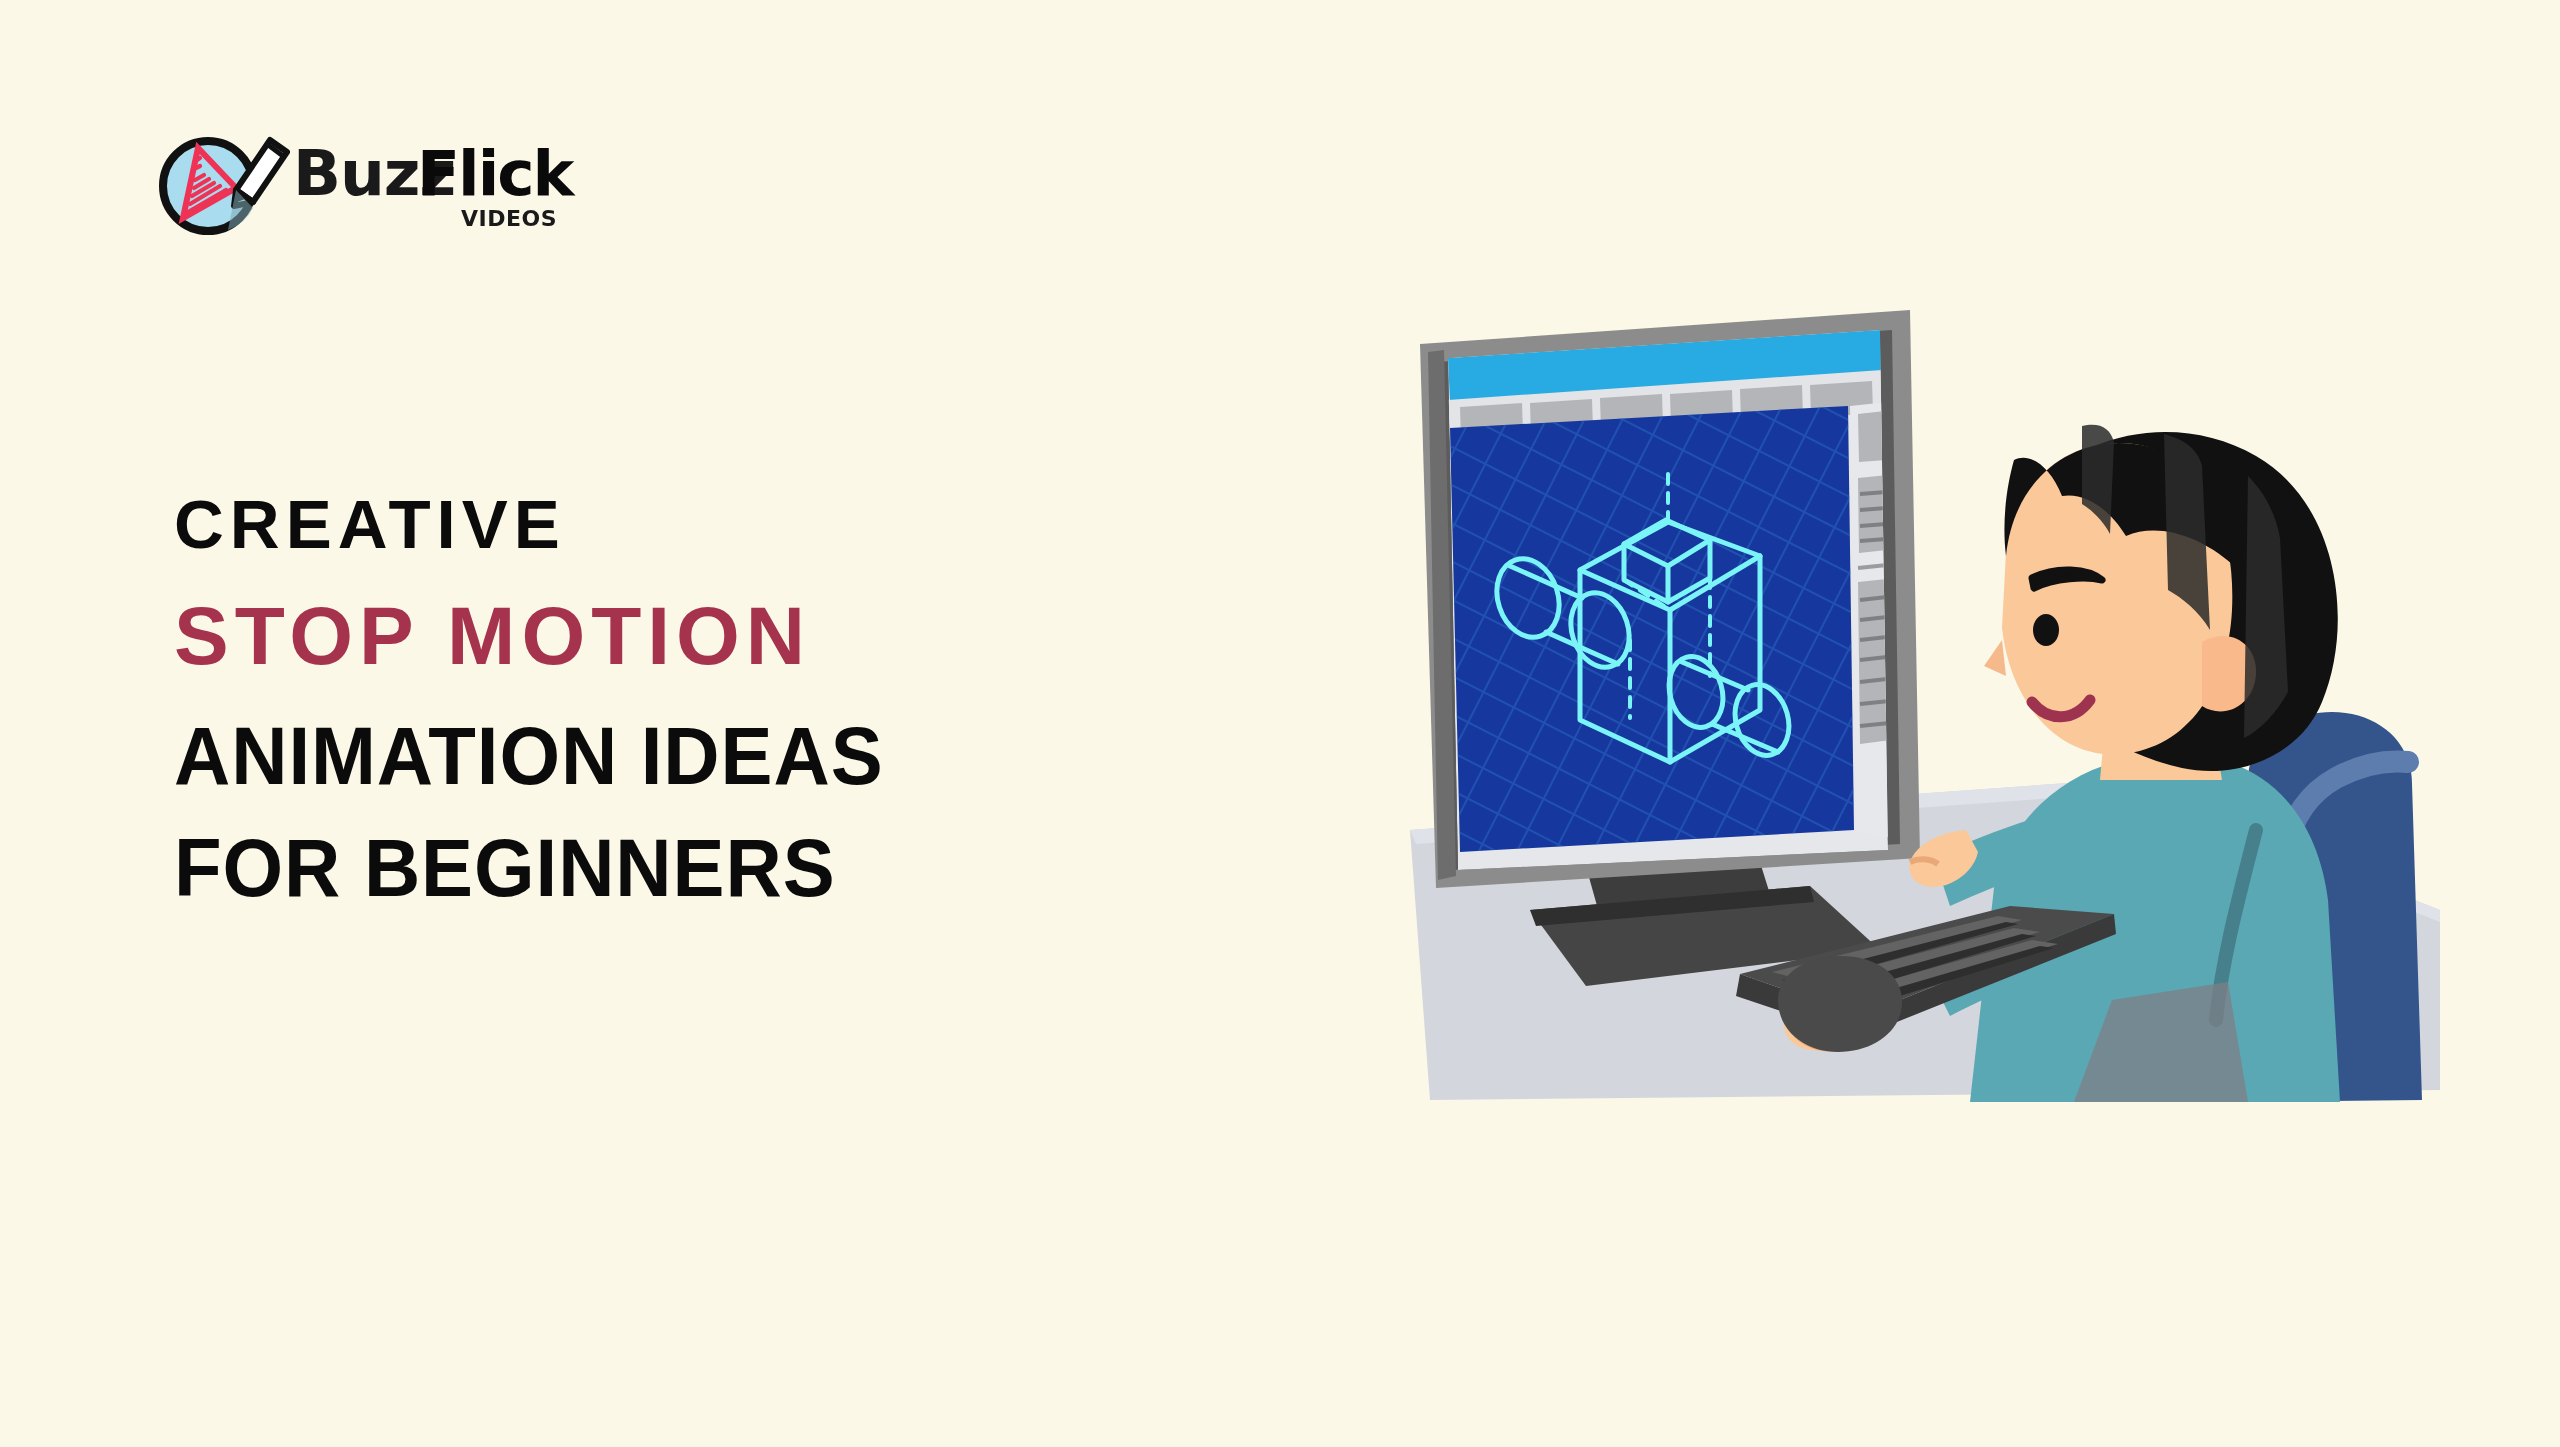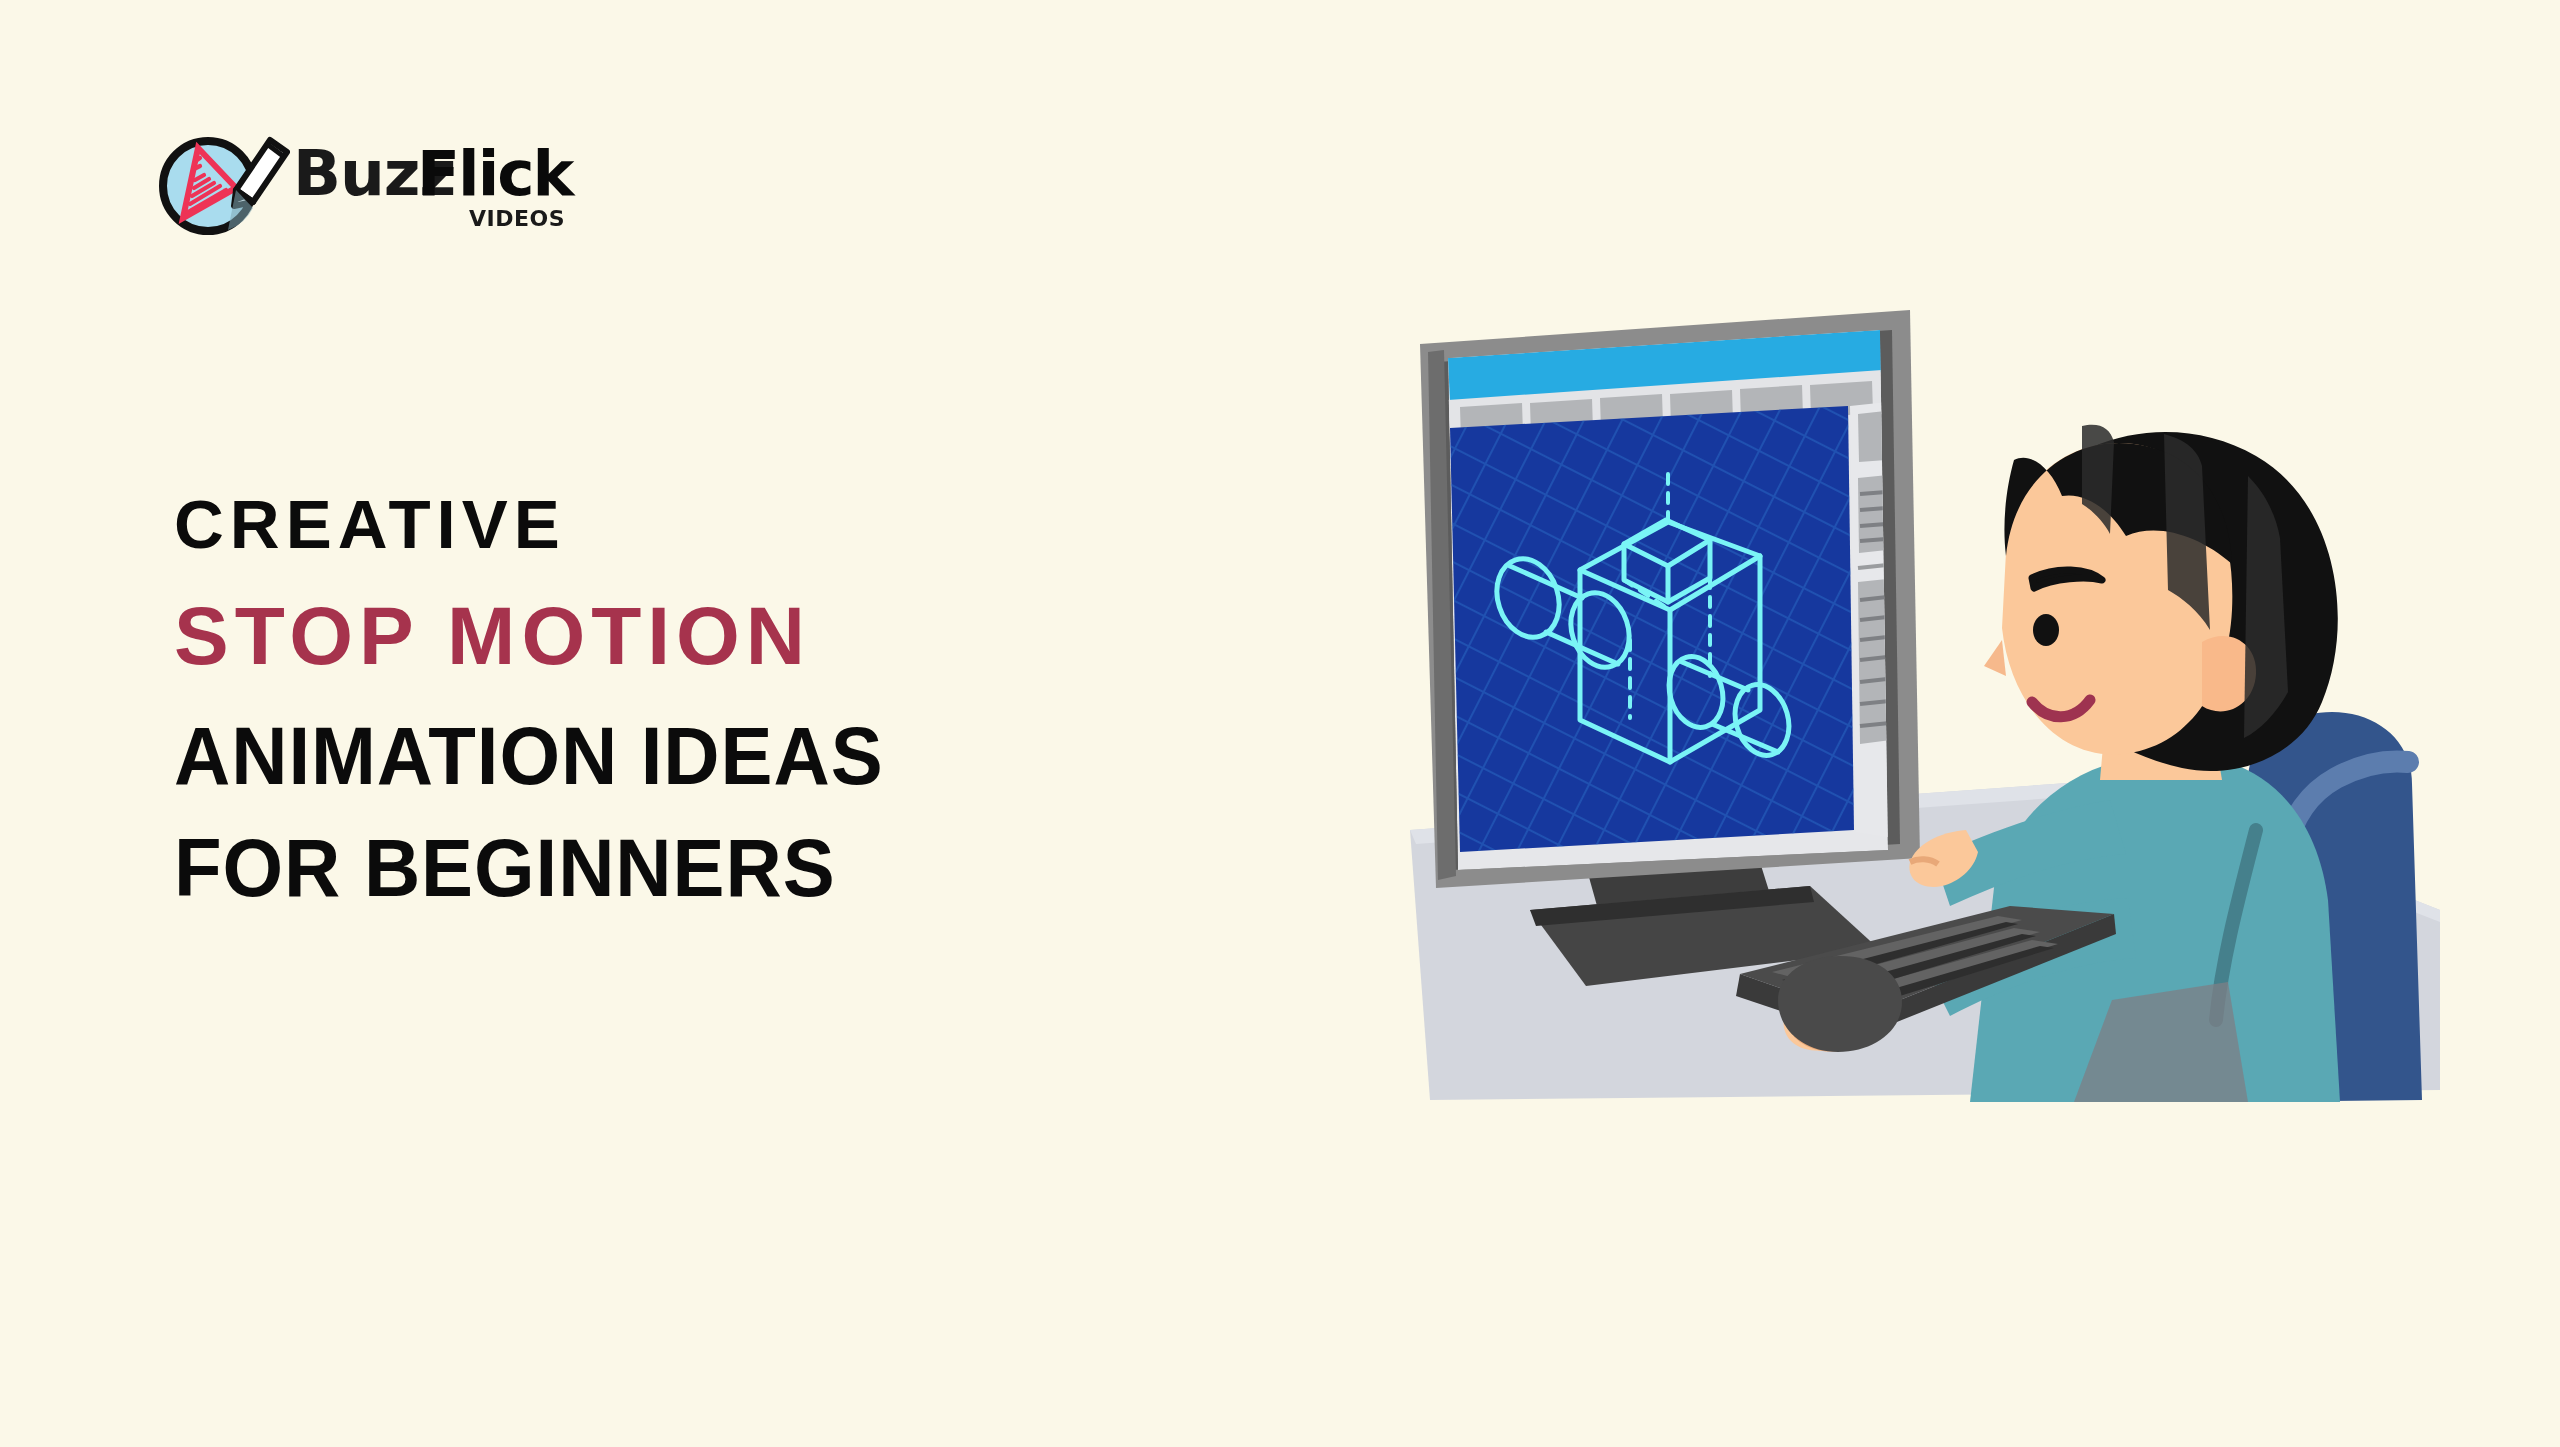--- a/index.html
+++ b/index.html
@@ -68,21 +68,21 @@
     left: 124px;
     top: 22px;
     font-size: 63px;
     font-weight: 700;
     color: #0a0a0a;
     letter-spacing: -2px;
   }
 
   #logo-videos {
     position: absolute;
-    left: 176px;
+    left: 168px;
     top: 88px;
     font-size: 22px;
     font-weight: 700;
     color: #1a1a1a;
     letter-spacing: 0.5px;
   }
 
   
   #headline {
     position: absolute;

